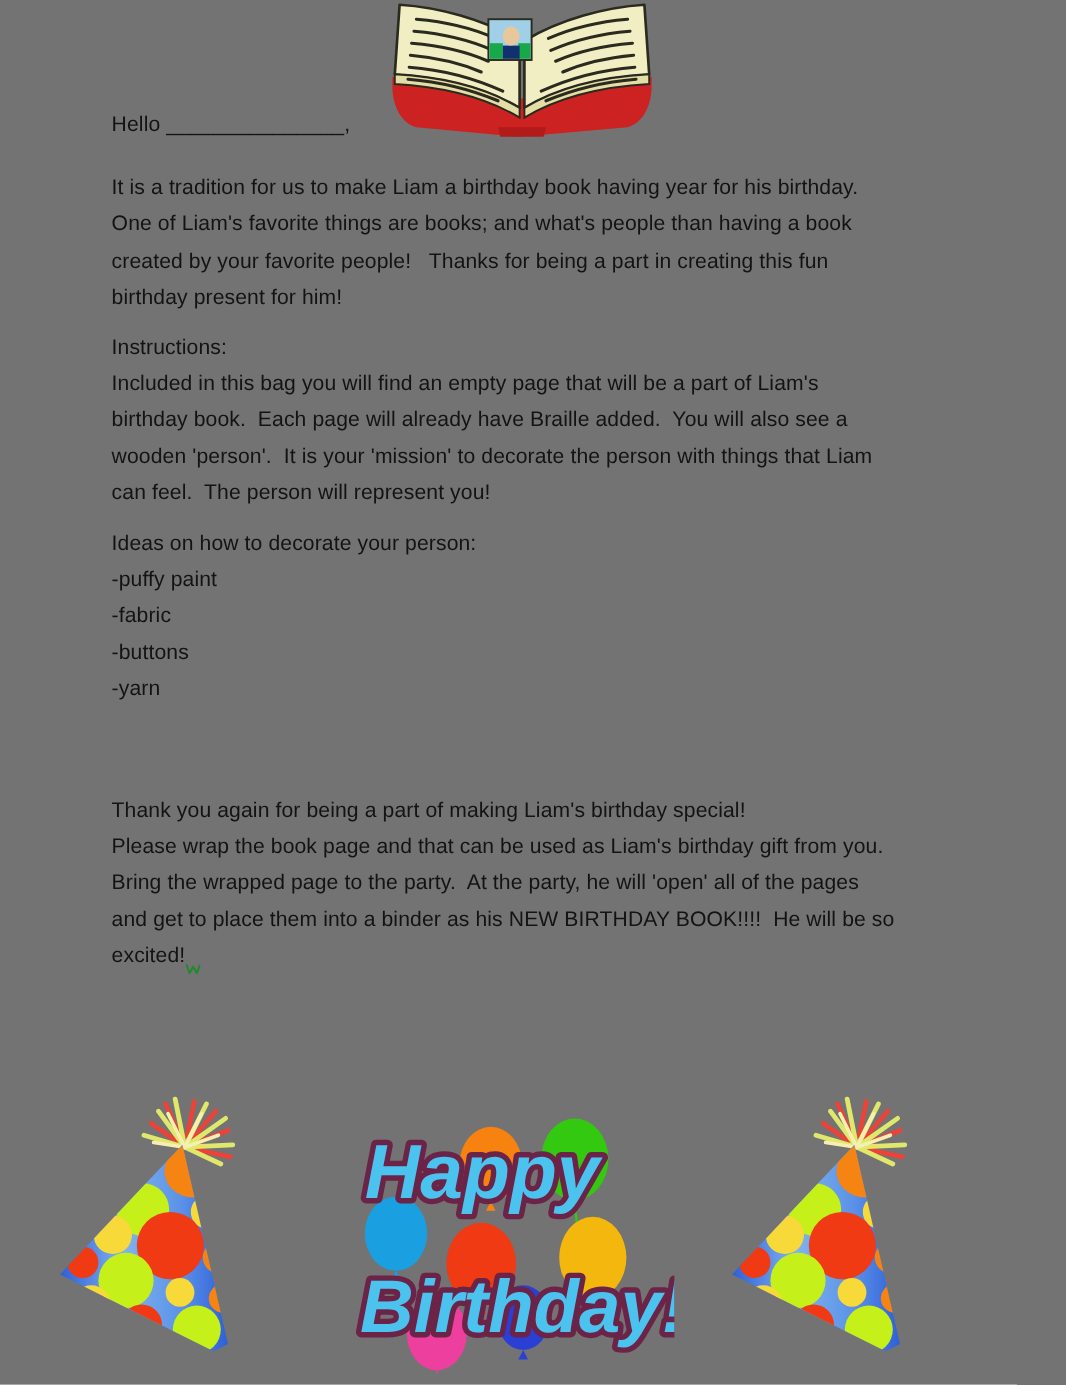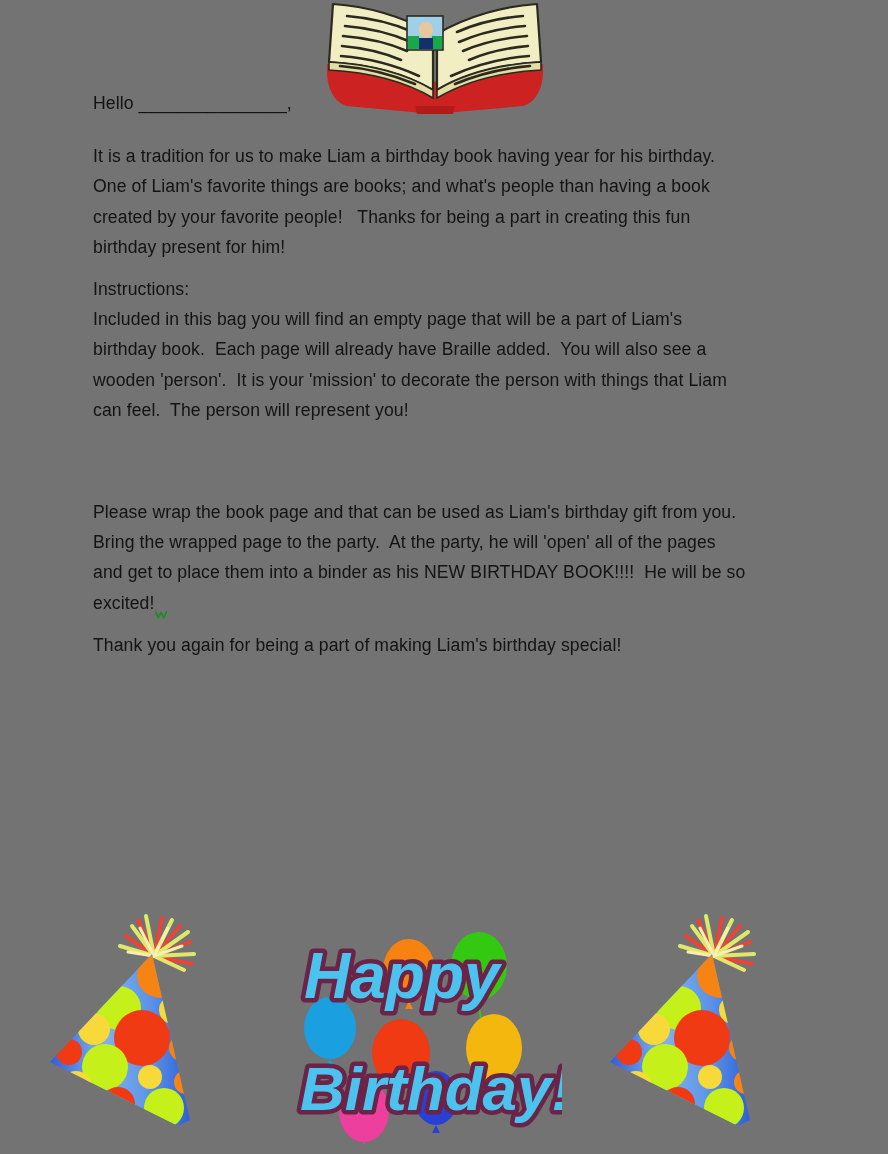--- a/index.html
+++ b/index.html
@@ -146,34 +146,39 @@
 <span>One of Liam's favorite things are books; and what's people than having a book</span>
 <span>created by your favorite people!   Thanks for being a part in creating this fun</span>
 <span>birthday present for him!</span></p>
 
     <p class="para"><span>Instructions:</span>
 <span>Included in this bag you will find an empty page that will be a part of Liam's</span>
 <span>birthday book.  Each page will already have Braille added.  You will also see a</span>
 <span>wooden 'person'.  It is your 'mission' to decorate the person with things that Liam</span>
 <span>can feel.  The person will represent you!</span></p>
 
+    <p class="para"><span>Ideas on how to decorate your person:</span>
+<span>-puffy paint</span>
+<span>-fabric</span>
+<span>-buttons</span>
+<span>-yarn</span></p>
 
     <div class="spacer-line"></div>
 
 
     <div class="spacer-line"></div>
+
+    <p class="para tight"><span>Thank you again for being a part of making Liam's birthday special!</span></p>
 
     <p class="para"><span>Please wrap the book page and that can be used as Liam's birthday gift from you.</span>
 <span>Bring the wrapped page to the party.  At the party, he will 'open' all of the pages</span>
 <span>and get to place them into a binder as his NEW BIRTHDAY BOOK!!!!  He will be so</span>
 <span class="excited-wrap"><span>excited!</span><span class="spell-mark"><svg viewBox="0 0 12 9" xmlns="http://www.w3.org/2000/svg">
               <path d="M0.5 1 L3 8 L6 2.5 L9 8 L11.5 1.5" fill="none" stroke="#1f8a2a" stroke-width="1.6" stroke-linecap="round" stroke-linejoin="round"></path>
             </svg></span></span></p>
-
-    <p class="para tight"><span>Thank you again for being a part of making Liam's birthday special!</span></p>
   </div>
 
   <div class="clipart-row">
 
     <div class="hat-left">
       <svg viewBox="0 0 196 232" xmlns="http://www.w3.org/2000/svg">
         <defs>
           <linearGradient id="coneGradL" x1="0" y1="0" x2="1" y2="0">
             <stop offset="0%" stop-color="#2f5fd8"></stop>
             <stop offset="38%" stop-color="#7fb3ee"></stop>

